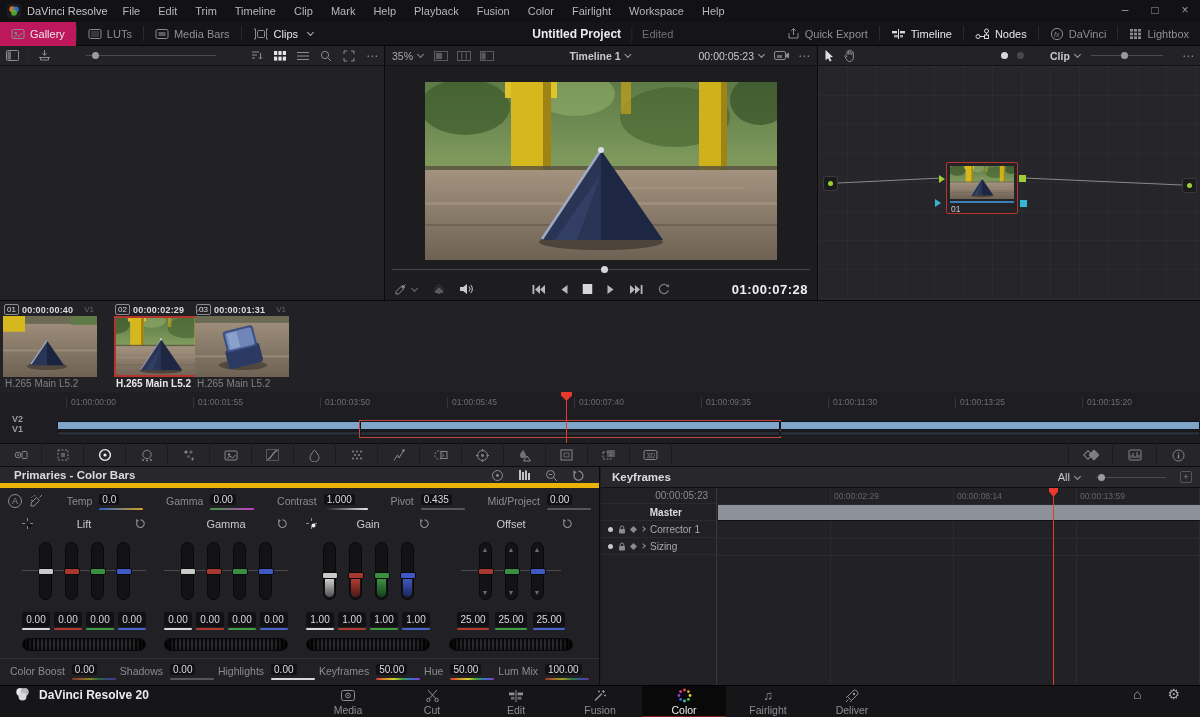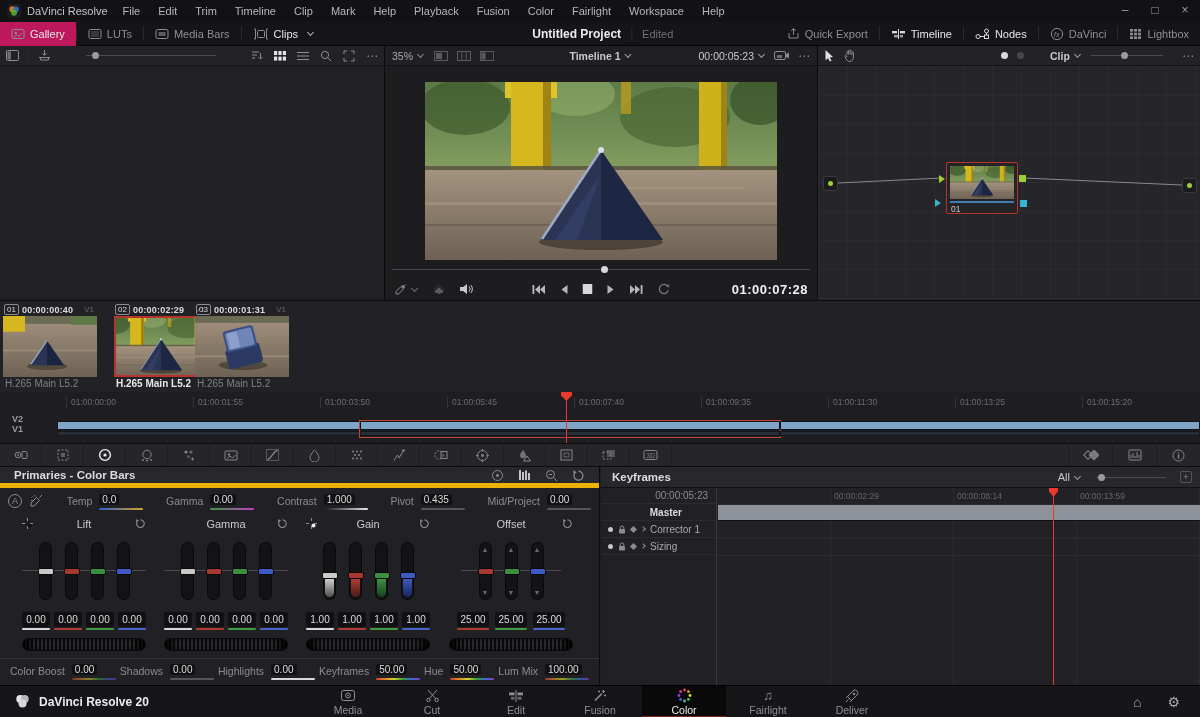--- a/index.html
+++ b/index.html
@@ -126,21 +126,21 @@
 .kfarea{position:absolute;left:117px;right:0;top:21px;bottom:0}
 .kfarea .gridv{position:absolute;top:0;bottom:0;width:1px;background:#2c2c30}
 .kfarea .rowline{position:absolute;left:0;right:0;height:1px;background:#2c2c30}
 .kflabel{position:absolute;top:3px;font-size:8.5px;color:#64646a}
 .kfmaster{position:absolute;left:0;right:0;top:17px;height:16px;background:#8d9199;border-bottom:1px solid #101012}
 .kficons{display:flex;align-items:center;gap:5px;padding-left:7px}
 .kdot{width:5px;height:5px;border-radius:50%;background:#c8c8cc}
 .kdiam{width:5px;height:5px;background:#8a8a90;transform:rotate(45deg)}
 .kchev{display:inline-block;width:4px;height:4px;border-right:1.2px solid #8a8a90;border-bottom:1.2px solid #8a8a90;transform:rotate(-45deg)}
 
-.appbar{position:absolute;left:0;right:0;top:685px;height:32px;background:#161619;border-top:1px solid #000;display:flex;align-items:center}
+.appbar{position:absolute;left:0;right:0;top:685px;height:32px;background:#161619;border-top:1px solid #000;display:flex;align-items:flex-start}
 .brand{display:flex;align-items:center;gap:8px;padding-left:14px;color:#ececee;font-size:12px;font-weight:bold}
 .pagetabs{position:absolute;left:306px;top:0;height:32px;display:flex}
 .ptab{width:84px;height:32px;display:flex;flex-direction:column;align-items:center;justify-content:center;gap:1px;color:#8e8e93;font-size:10.5px}
 .ptab .picon{height:14px;display:flex;align-items:center;justify-content:center}
 .ptab.active{background:#09090a;color:#ececee;position:relative}
 .ptab.active::after{content:"";position:absolute;left:0;right:0;bottom:0;height:2px;background:#7e221c}
 .appright{margin-left:auto;display:flex;gap:26px;padding-right:20px;color:#a8a8ae;font-size:14px}
 </style>
 </head>
 <body>

